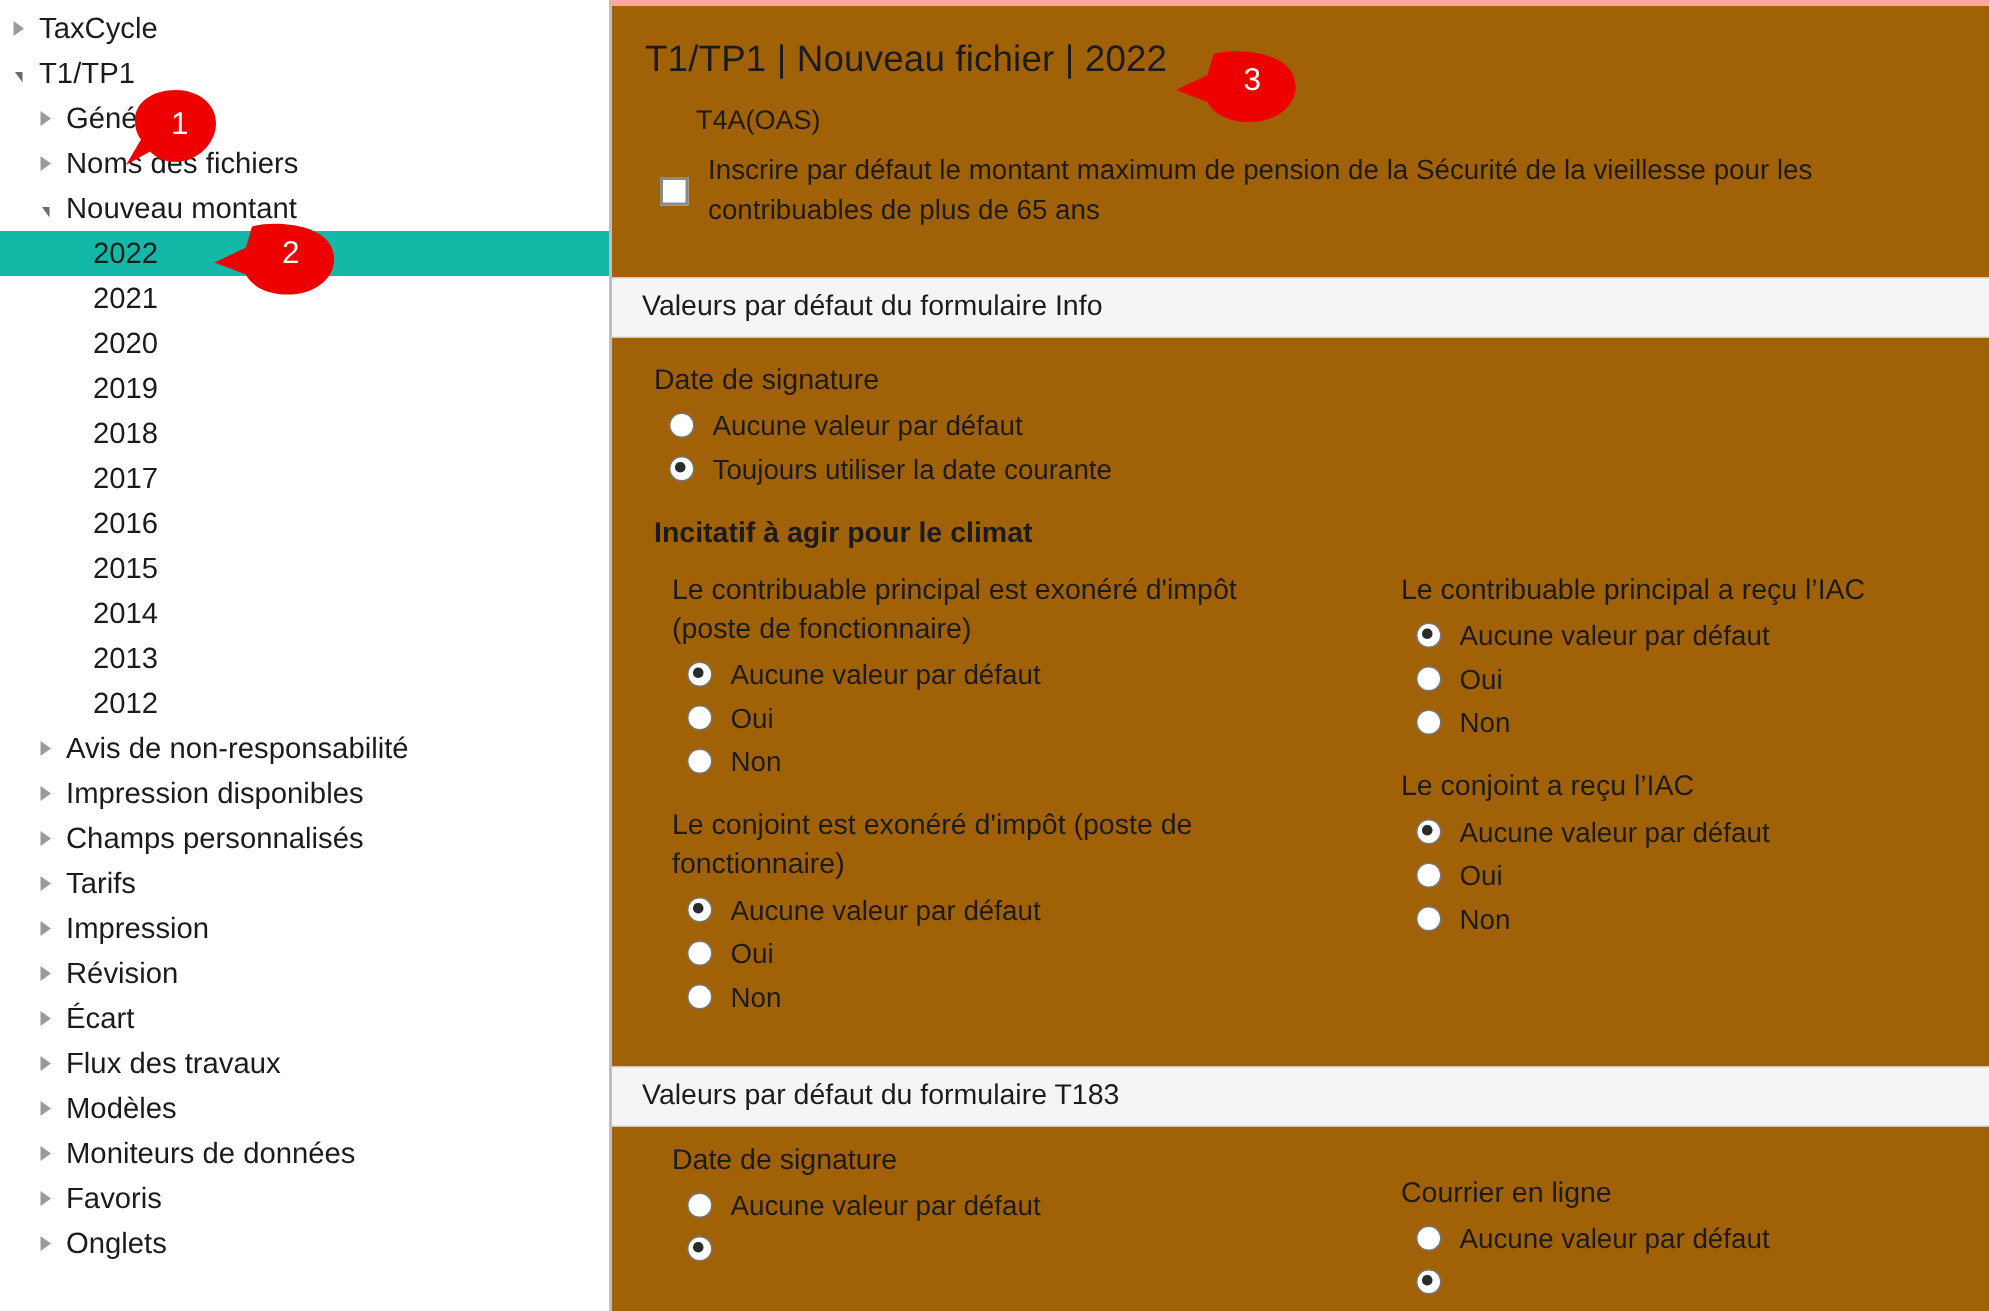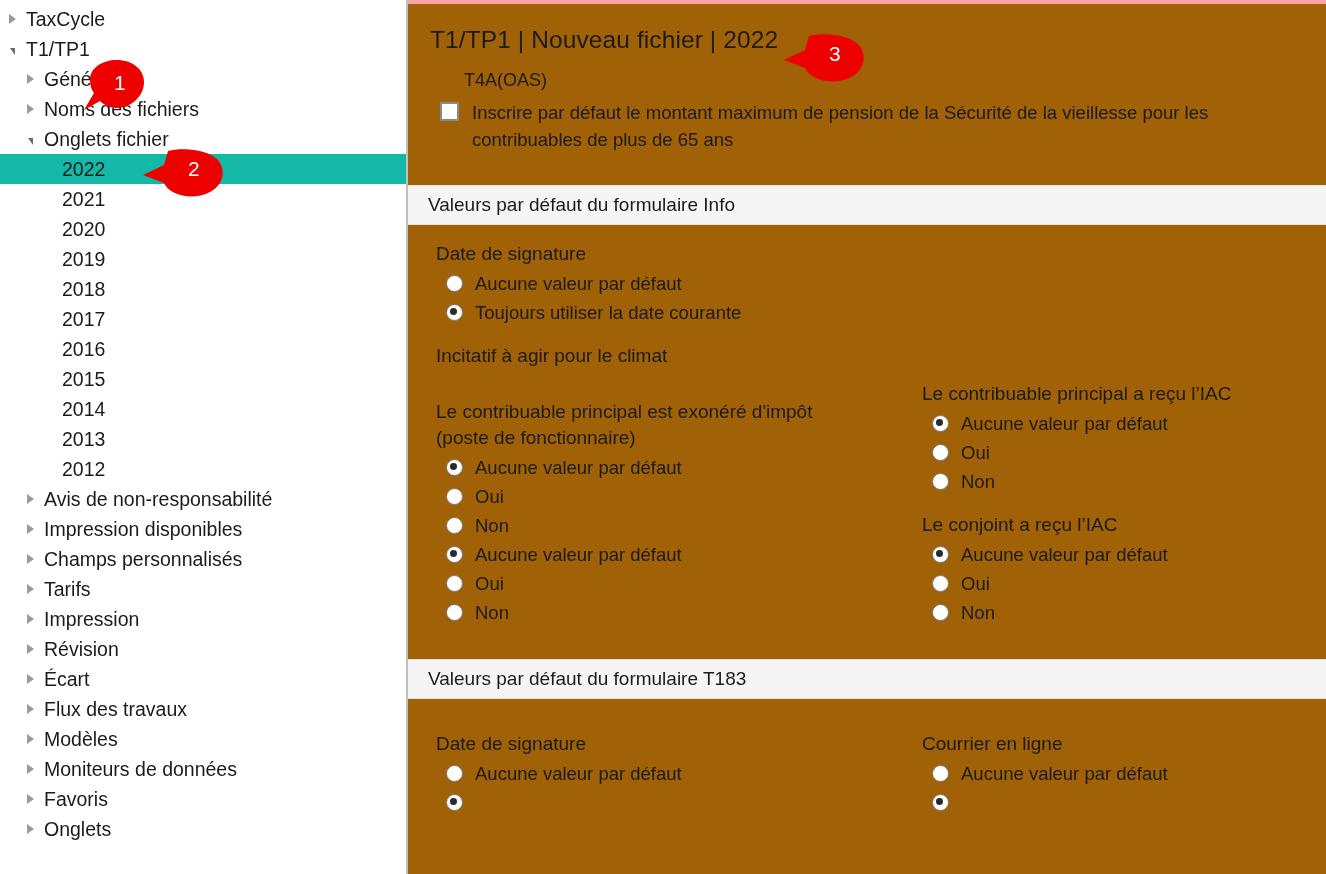--- a/index.html
+++ b/index.html
@@ -84,21 +84,21 @@
     letter-spacing: 0.1px;
   }
   .sub-label {
     font-size: 18px;
     color: #1b1b1b;
     padding: 16px 0 0 28px;
     margin-left: 28px;
   }
   .chk-row {
     display: flex;
-    align-items: flex-start;
+    align-items: center;
     padding: 8px 22px 0 32px;
   }
   .chkbox {
     width: 19px; height: 19px;
     border: 2px solid #8a8a8a;
     background: #fff;
     flex: 0 0 19px;
     margin-top: 3px;
   }
   .chk-text {
@@ -117,22 +117,21 @@
     border-bottom: 1px solid #e2e2e2;
     display: flex;
     align-items: center;
     padding-left: 20px;
     font-size: 19px;
     color: #1b1b1b;
   }
 
   .cols {
     display: flex;
-    padding: 0 0 0 0;
-    align-items: flex-end;
+    padding: 0 0 0 12px;
   }
   .col-l { width: 452px; flex: 0 0 452px; padding-left: 28px; }
   .col-r { width: 460px; flex: 0 0 460px; padding-left: 62px; }
 
   .grp-title {
     font-size: 19px;
     color: #1b1b1b;
     line-height: 26px;
     margin-top: 16px;
     margin-bottom: 2px;
@@ -212,21 +211,21 @@
         <div class="tree-row lvl1">
           <span class="tw collapsed">
             <i></i>
           </span>
           <span class="tree-label">Noms des fichiers</span>
         </div>
         <div class="tree-row lvl1">
           <span class="tw expanded">
             <i></i>
           </span>
-          <span class="tree-label">Onglets fichier</span>
+          <span class="tree-label">Nouveau montant</span>
         </div>
         <div class="tree-row lvl2 selected">
           <span class="tw none">
             <i></i>
           </span>
           <span class="tree-label">2022</span>
         </div>
         <div class="tree-row lvl2">
           <span class="tw none">
             <i></i>
@@ -398,39 +397,40 @@
             <span class="radio"></span>
             <span class="radio-label">Aucune valeur par défaut</span>
           </div>
           <div class="radio-row">
             <span class="radio on"></span>
             <span class="radio-label">Toujours utiliser la date courante</span>
           </div>
         </div>
     </div>
 
-    <div style="padding-left:28px;">
+    <div style="padding-left:28px;font-weight:bold;">
       <div class="grp-title">Incitatif à agir pour le climat</div>
     </div>
 
     <div class="cols">
       <div class="col-l" style="padding-left:28px;" id="climat-left">
           <div class="grp-title tight">Le contribuable principal est exonéré d'impôt (poste de fonctionnaire)</div>
           <div class="radio-row">
             <span class="radio on"></span>
             <span class="radio-label">Aucune valeur par défaut</span>
           </div>
           <div class="radio-row">
             <span class="radio"></span>
             <span class="radio-label">Oui</span>
           </div>
           <div class="radio-row">
             <span class="radio"></span>
             <span class="radio-label">Non</span>
           </div>
+          <div class="grp-title">Le conjoint est exonéré d'impôt (poste de fonctionnaire)</div>
           <div class="radio-row">
             <span class="radio on"></span>
             <span class="radio-label">Aucune valeur par défaut</span>
           </div>
           <div class="radio-row">
             <span class="radio"></span>
             <span class="radio-label">Oui</span>
           </div>
           <div class="radio-row">
             <span class="radio"></span>

